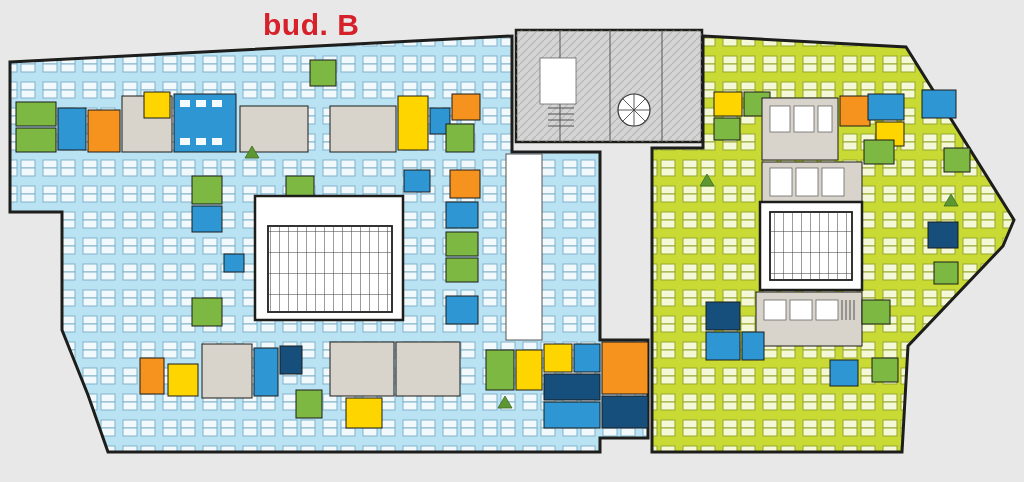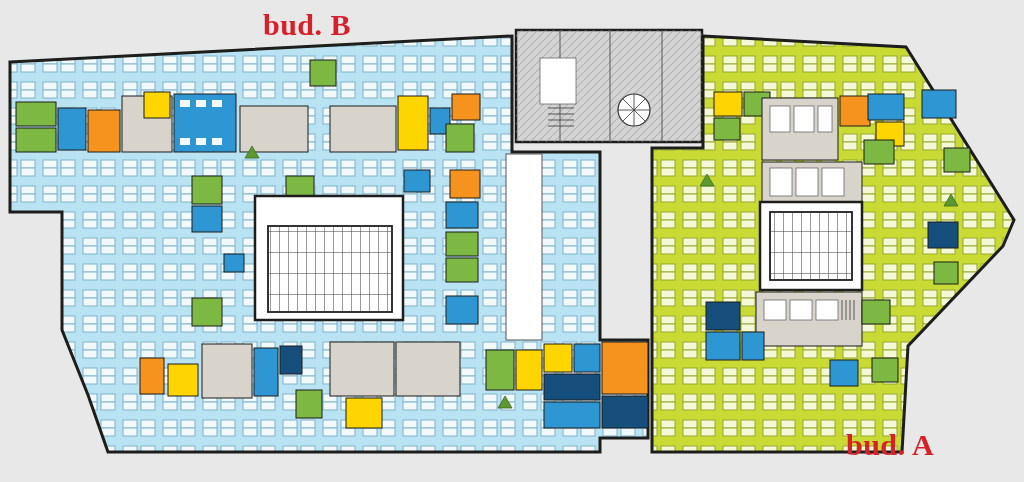--- a/index.html
+++ b/index.html
@@ -1,17 +1,17 @@
 <!DOCTYPE html>
 <html style="--page_bg: #e8e8e8; --label_red: #d6212a; --outline: #1d1d1b; --building_b_fill: #b9e2f2; --building_a_fill: #c8da33; --existing_building_gray: #d4d4d4; --room_orange: #f6921e; --room_blue: #2e96d3; --room_navy: #174f7c; --room_green: #7db842; --room_yellow: #ffd500; --room_gray: #d9d4cb; --atrium_white: #ffffff;"><head>
 <meta charset="utf-8">
 <style>
   html,body{margin:0;padding:0;background:#e8e8e8;}
   #stage{position:relative;width:1024px;height:482px;overflow:hidden;
-         font-family:Liberation Serif, serif;background:var(--page_bg,#e8e8e8);}
+         font-family:Liberation Sans, sans-serif;background:var(--page_bg,#e8e8e8);}
   svg{position:absolute;left:0;top:0;}
   .plan-label{position:absolute;font-weight:bold;font-size:30px;line-height:1;
               color:var(--label_red,#d6212a);letter-spacing:.5px;user-select:none;}
   #label-b{left:263px;top:10px;}
   #label-a{left:846px;top:430px;}
   .b-fill{fill:var(--building_b_fill,#b9e2f2);}
   .a-fill{fill:var(--building_a_fill,#c8da33);}
   .b-stroke{fill:none;stroke:var(--outline,#1d1d1b);stroke-width:3;}
   .exist{fill:var(--existing_building_gray,#d4d4d4);stroke:var(--outline,#1d1d1b);stroke-width:2.5;}
   .r-orange{fill:var(--room_orange,#f6921e);stroke:var(--outline,#1d1d1b);stroke-width:1;}
@@ -194,14 +194,13 @@
       <rect x="770" y="212" width="82" height="68" fill="url(#skygrid)"></rect>
     </g>
 
     <polygon class="planter" points="245,158 252,146 259,158"></polygon>
     <polygon class="planter" points="498,408 505,396 512,408"></polygon>
     <polygon class="planter" points="700,186 707,174 714,186"></polygon>
     <polygon class="planter" points="944,206 951,194 958,206"></polygon>
   </svg>
 
   <div id="label-b" class="plan-label">bud. B</div>
-  <div id="label-a" class="plan-label">bud. A</div>
 </div>
 
 </body></html>

